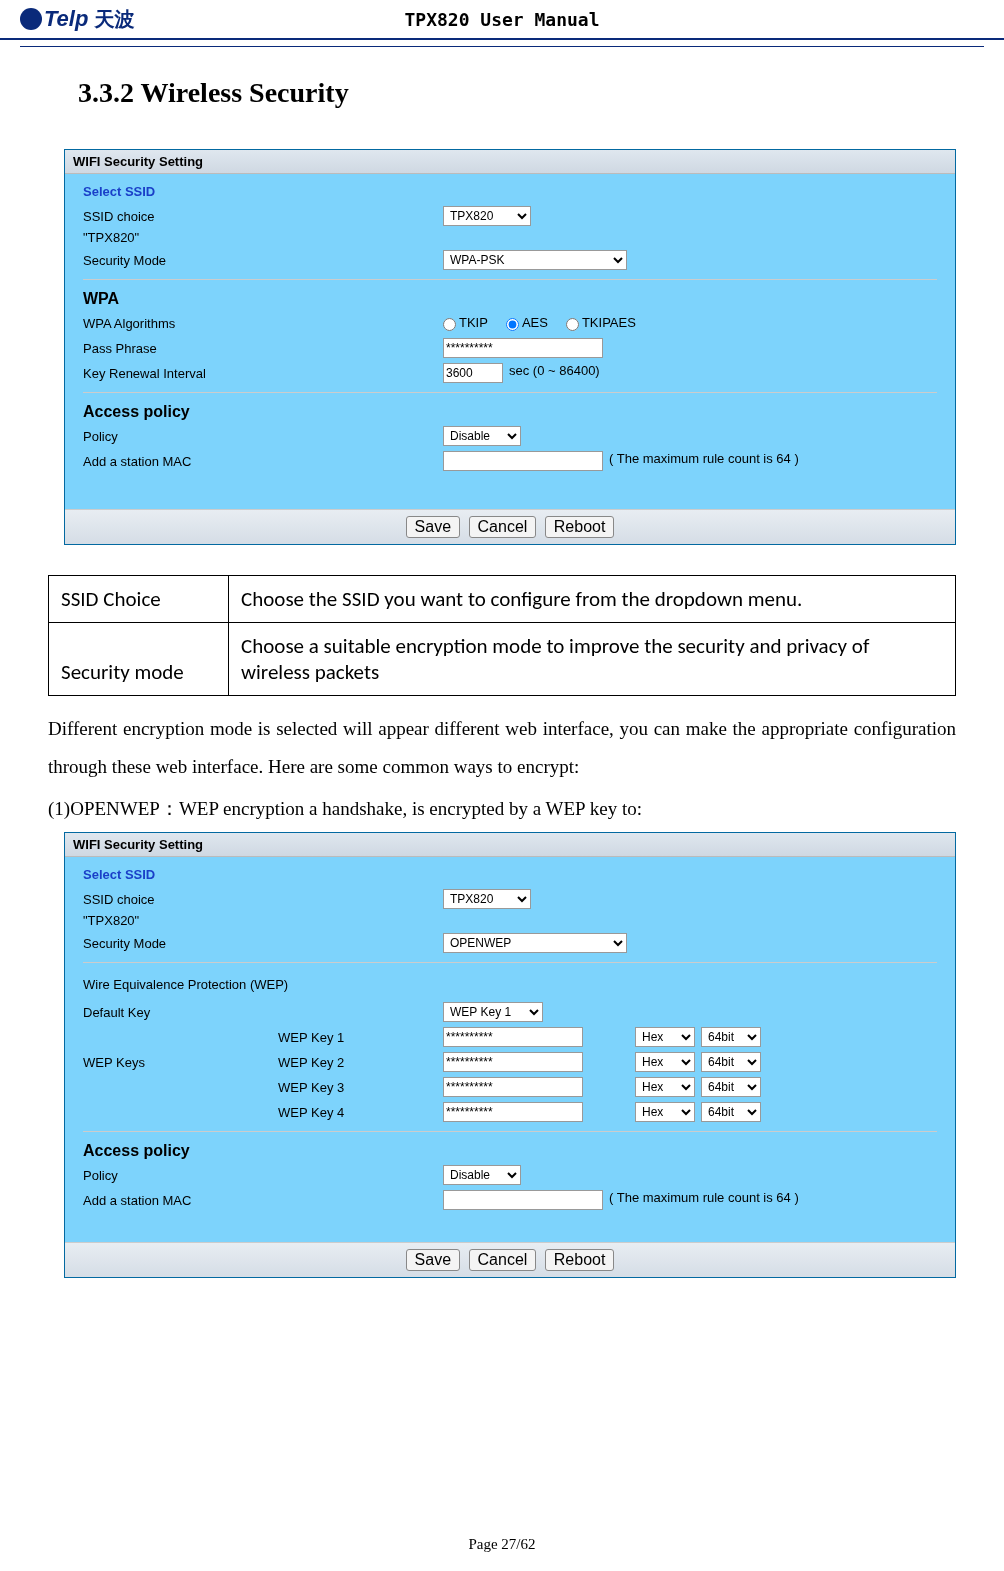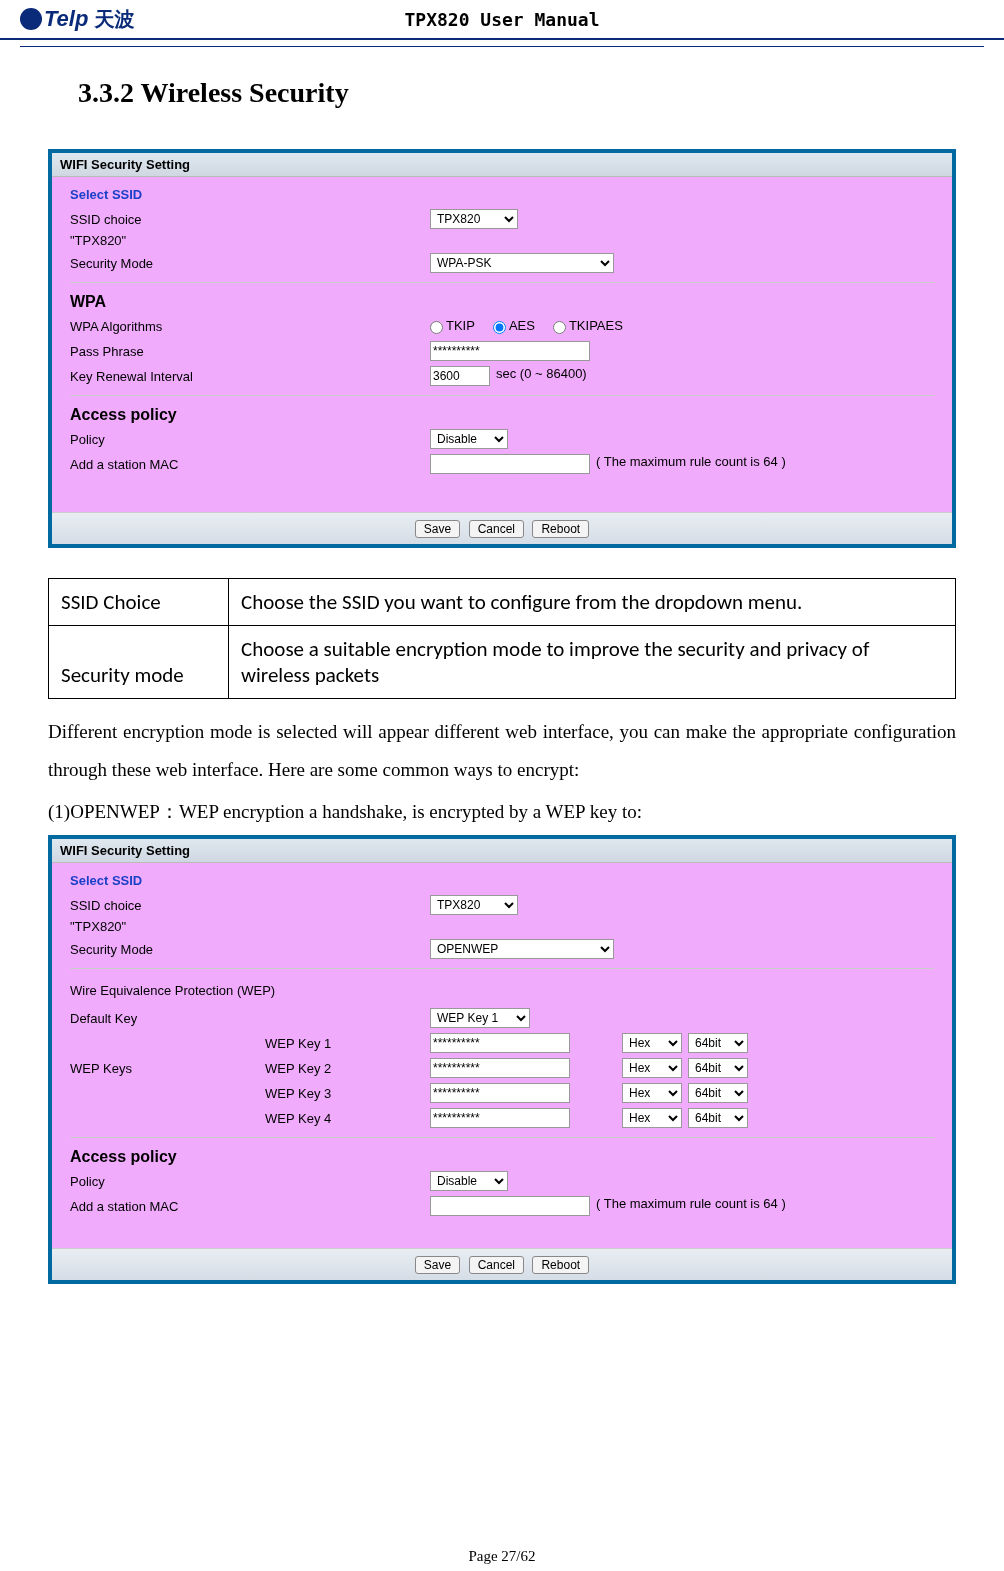--- a/index.html
+++ b/index.html
@@ -61,23 +61,23 @@
 
     .section-heading {
       font-family: "Times New Roman", serif;
       font-size: 28px;
       font-weight: bold;
       margin: 10px 0 40px 30px;
     }
 
     
     .shot {
-      border: 4px solid #0369a1;
-      margin: 0 0 30px 0;
-      background: #f0abfc;
+      border: 1px solid #0369a1;
+      margin: 0 0 30px 16px;
+      background: #7dd3fc;
     }
     .shot-title {
       background: linear-gradient(#dfe7ef,#cfd8e2);
       font-size: 13px;
       font-weight: bold;
       padding: 4px 8px;
       border-bottom: 1px solid #bbb;
     }
     .shot-body { padding: 10px 18px 4px; font-size: 13px; }
     .fieldset-legend {
@@ -118,21 +118,21 @@
     .radio-grp label { margin-right: 12px; font-size: 13px; }
     .radio-grp input { margin-right: 3px; vertical-align: middle; }
     .group-head { font-weight: bold; font-size: 16px; margin: 10px 0 4px; }
     .shot-buttons {
       background: linear-gradient(#e8edf2,#d5dde6);
       border-top: 1px solid #ccc;
       text-align: center;
       padding: 6px 0;
     }
     .shot-buttons button {
-      font-size: 12px;
+      font-size: 16px;
       padding: 1px 8px;
       margin: 0 2px;
       border: 1px solid #888;
       background: #f4f4f4;
       border-radius: 3px;
     }
 
     
     .def-table {
       width: 100%;
@@ -151,21 +151,21 @@
     .para {
       font-family: "Times New Roman", serif;
       font-size: 19px;
       line-height: 2.0;
       text-align: justify;
       margin-bottom: 4px;
     }
 
     .page-footer {
       position: absolute;
-      bottom: 6px;
+      bottom: 18px;
       width: 100%;
       text-align: center;
       font-family: "Times New Roman", serif;
       font-size: 15px;
     }
 
     .section-hr { border-top: 1px solid #ccc; margin: 8px 0 10px; }
   </style>
 </head>
 <body>

